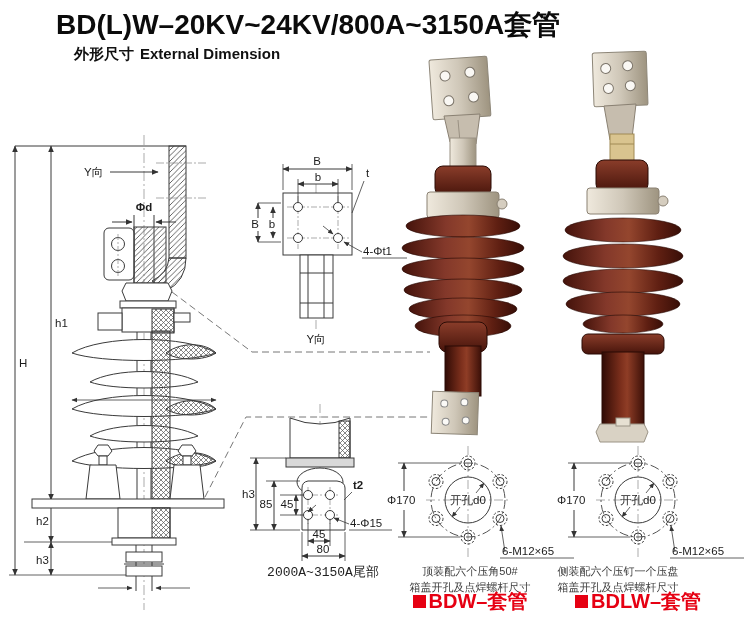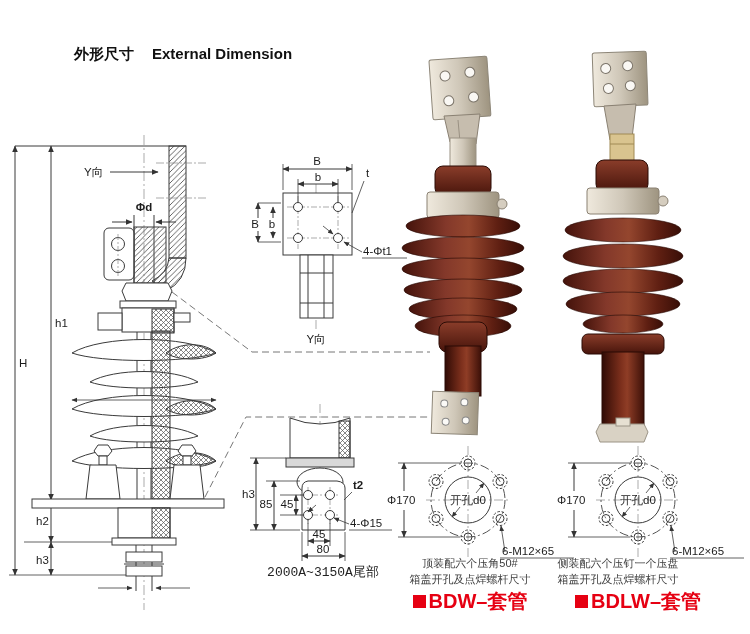--- a/index.html
+++ b/index.html
@@ -1,23 +1,23 @@
 <!DOCTYPE html>
 <html><head>
 <meta charset="utf-8">
 <style>
   html,body{margin:0;padding:0;background:#ffffff;}
   .stage{position:relative;width:750px;height:634px;background:#fff;overflow:hidden;
          font-family:"Liberation Sans",sans-serif;color:#111;}
   .title{position:absolute;left:56px;top:6px;font-size:28px;font-weight:bold;color:#0b0b0b;
          letter-spacing:0px;white-space:nowrap;}
   .subtitle{position:absolute;left:74px;top:45px;font-size:15px;font-weight:bold;color:#111;}
-  .subtitle .en{margin-left:18px;}
+  .subtitle .en{margin-left:6px;}
   .cap{position:absolute;font-size:13px;color:#222;text-align:center;white-space:nowrap;}
-  .note{position:absolute;font-size:11px;line-height:1.45;color:#3d3d3d;text-align:center;}
+  .note{position:absolute;font-size:11px;line-height:1.45;color:#3d3d3d;text-align:center;margin-top:8px;}
   .red-label{position:absolute;display:flex;align-items:center;justify-content:center;
              font-size:20px;font-weight:bold;color:#e60012;white-space:nowrap;}
   .red-label .rsq{display:inline-block;width:13px;height:13px;background:#e60012;margin-right:3px;}
   svg{position:absolute;overflow:visible;}
   svg text{font-family:"Liberation Sans",sans-serif;fill:#1c1c1c;font-size:11.5px;}
   .defsonly{width:0;height:0;position:absolute;}
 </style>
 </head>
 <body>
 
@@ -52,20 +52,21 @@
       </linearGradient>
       <linearGradient id="tub" x1="0" y1="0" x2="1" y2="0">
         <stop offset="0" stop-color="#300b05"></stop>
           <stop offset="0.45" stop-color="#7c2f1c"></stop>
         <stop offset="0.6" stop-color="#8f3d26"></stop>
           <stop offset="1" stop-color="#3c1008"></stop>
       </linearGradient>
     </defs>
   </svg>
 
+  <div class="title">BD(L)W–20KV~24KV/800A~3150A套管</div>
   <div class="subtitle">
     <span>外形尺寸</span><span class="en">External Dimension</span>
   </div>
 
   <svg style="left:0;top:0" width="750" height="634" viewBox="0 0 750 634">
     <polyline points="172,292 252,352 430,352" fill="none" stroke="#777" stroke-width="1" stroke-dasharray="7 4"></polyline>
     <polyline points="205,497 246,417 428,417" fill="none" stroke="#777" stroke-width="1" stroke-dasharray="7 4"></polyline>
   </svg>
 
   <svg style="left:6px;top:105px" width="236" height="515" viewBox="0 0 236 515">

